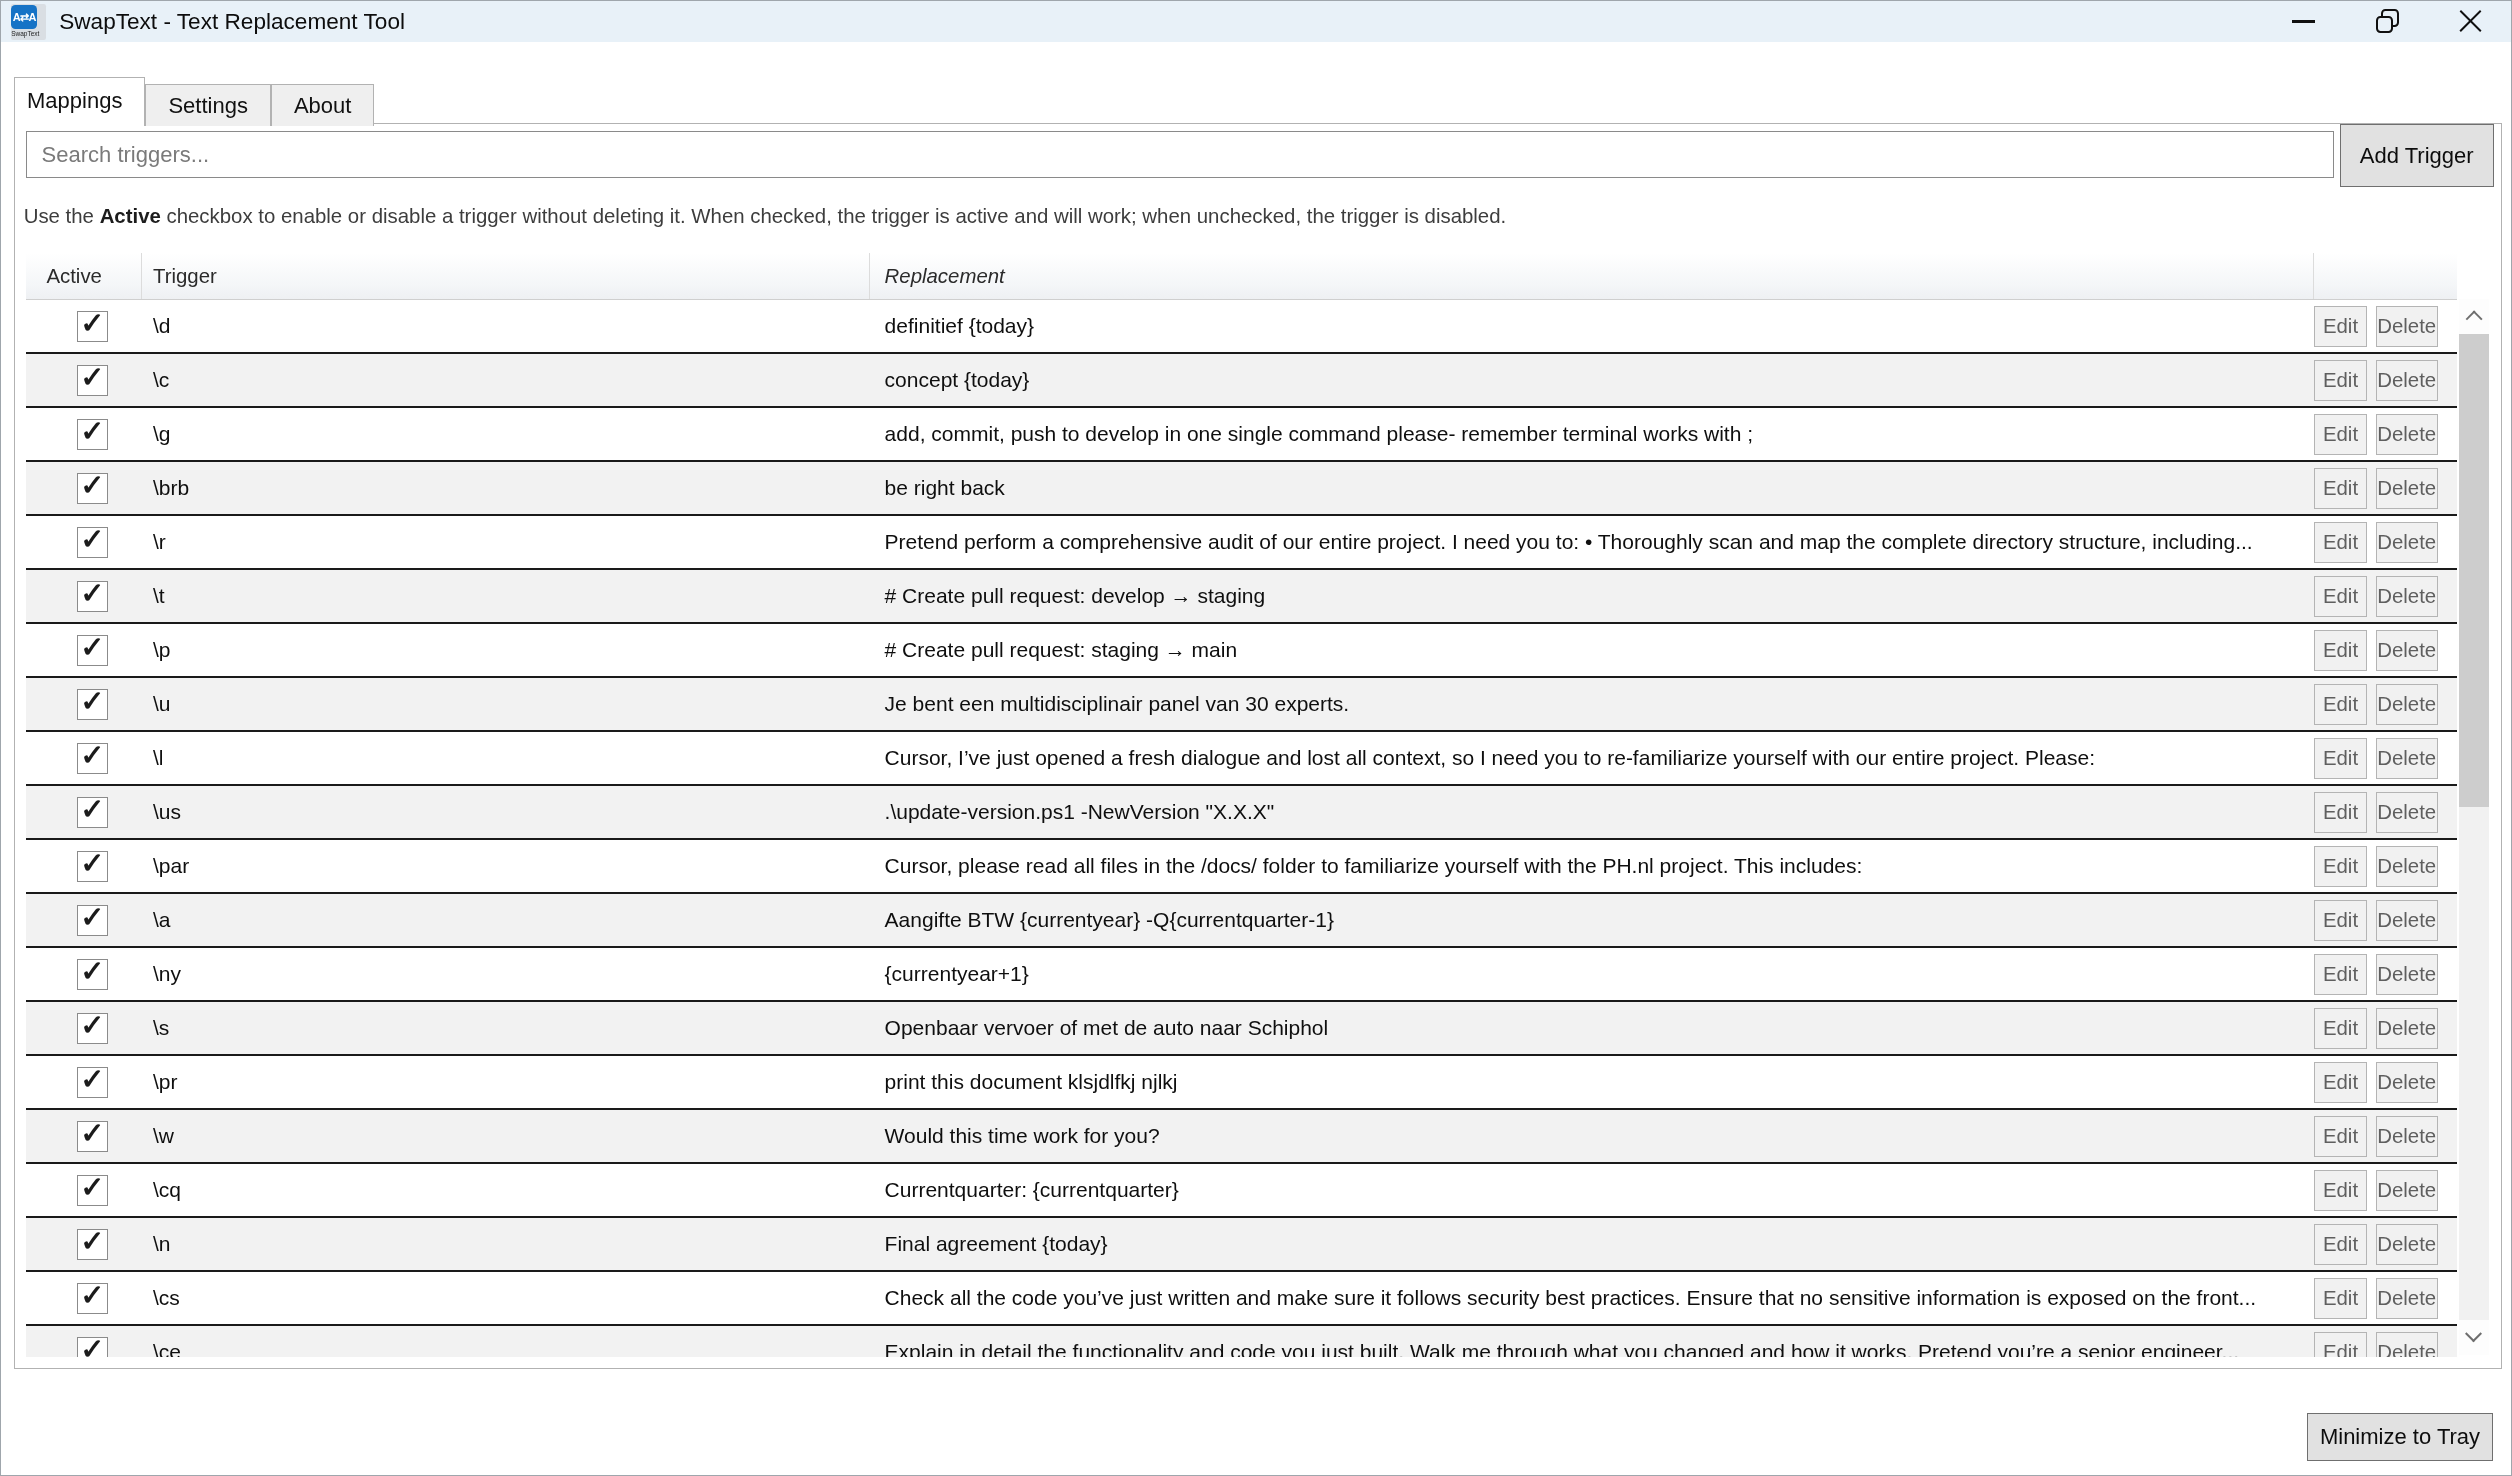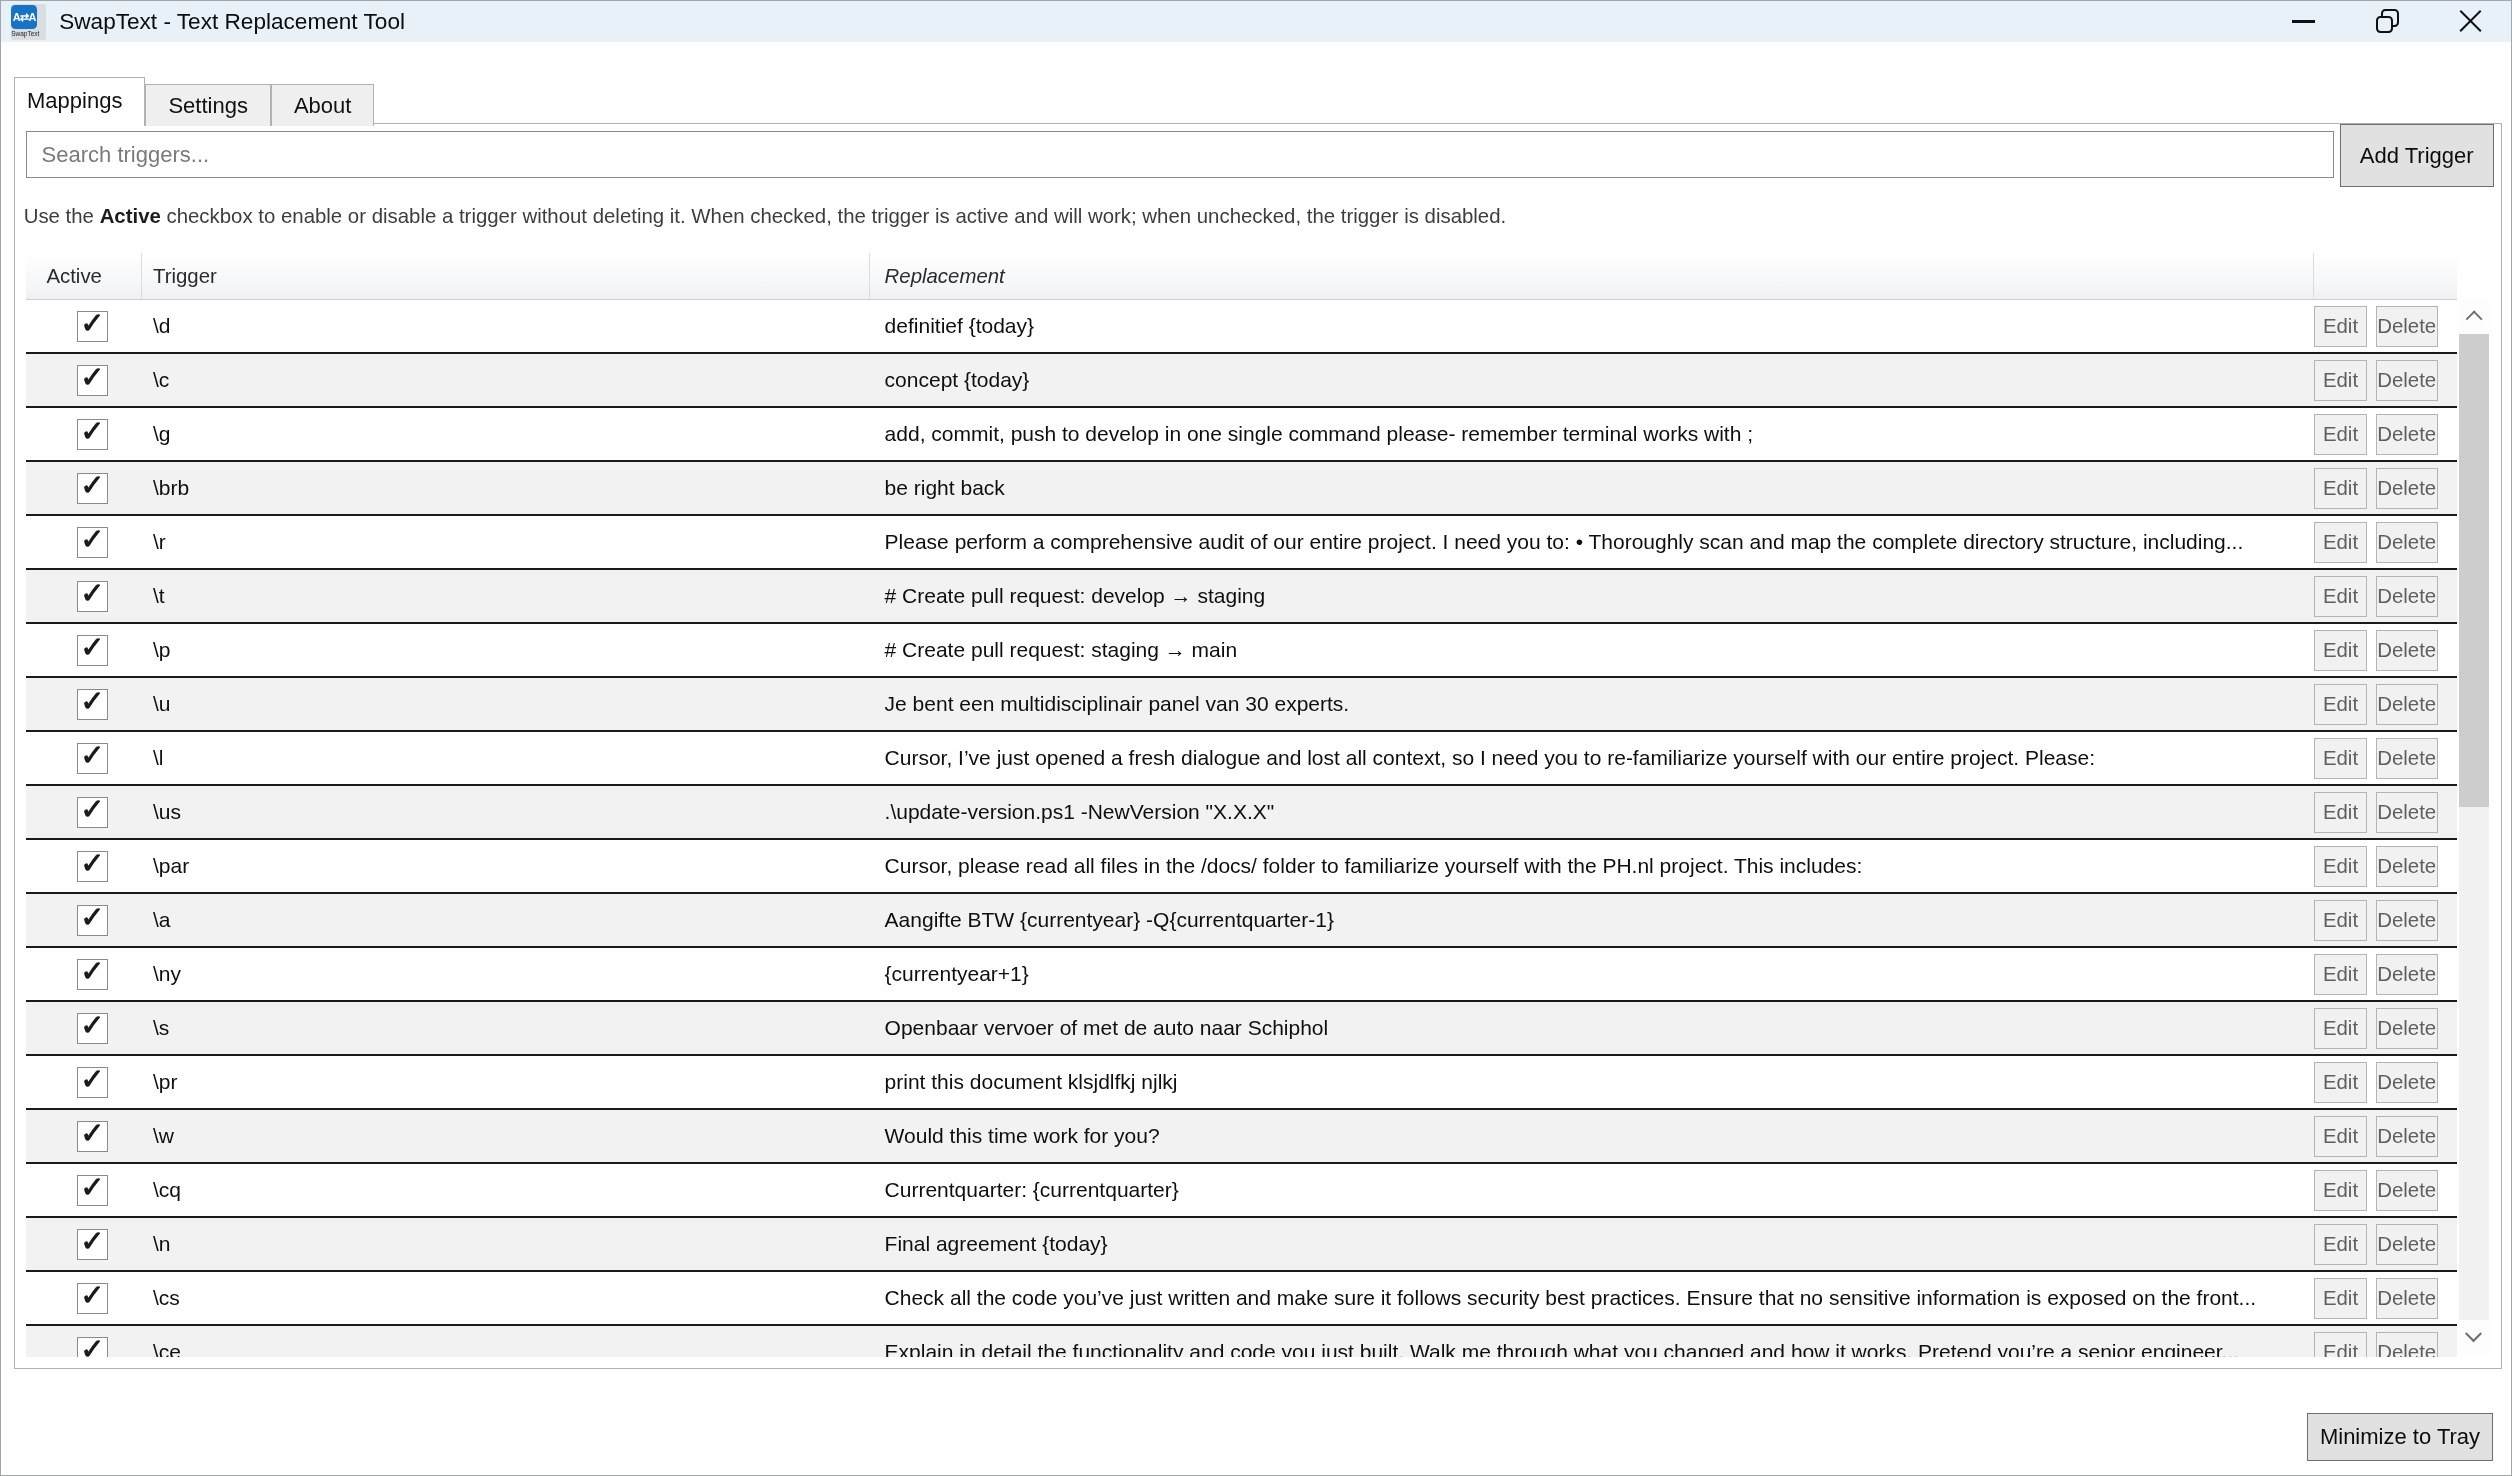--- a/index.html
+++ b/index.html
@@ -247,21 +247,21 @@
       <button class="mini del">Delete</button>
     </div>
   </div>
         <div class="row">
     <div class="cell c-active">
       <span class="checkbox">
               <span class="check">✓</span>
             </span>
     </div>
     <div class="cell c-trigger">\r</div>
-    <div class="cell c-repl">Please perform a comprehensive audit of our entire project. I need you to: • Thoroughly scan and map the complete directory structure, including...</div>
+    <div class="cell c-repl">Pretend perform a comprehensive audit of our entire project. I need you to: • Thoroughly scan and map the complete directory structure, including...</div>
     <div class="cell c-actions">
       <button class="mini edit">Edit</button>
       <button class="mini del">Delete</button>
     </div>
   </div>
         <div class="row alt">
     <div class="cell c-active">
       <span class="checkbox">
               <span class="check">✓</span>
             </span>

